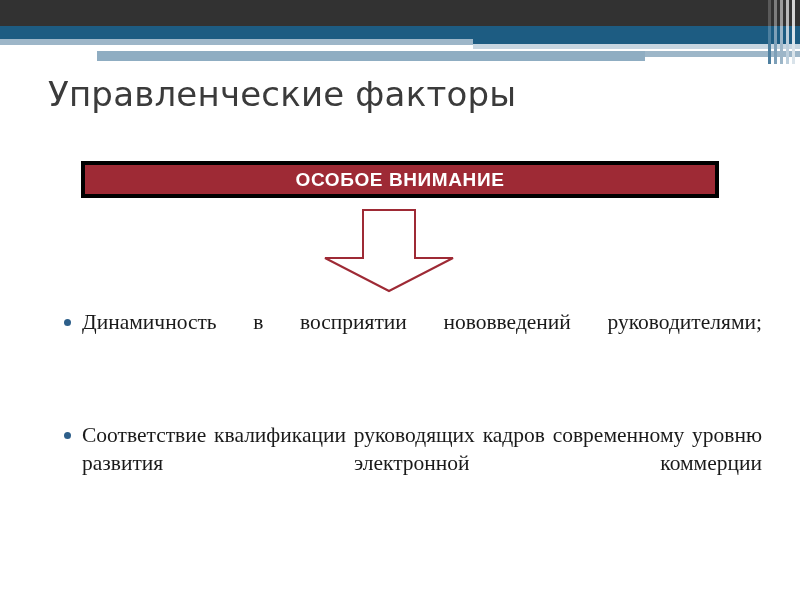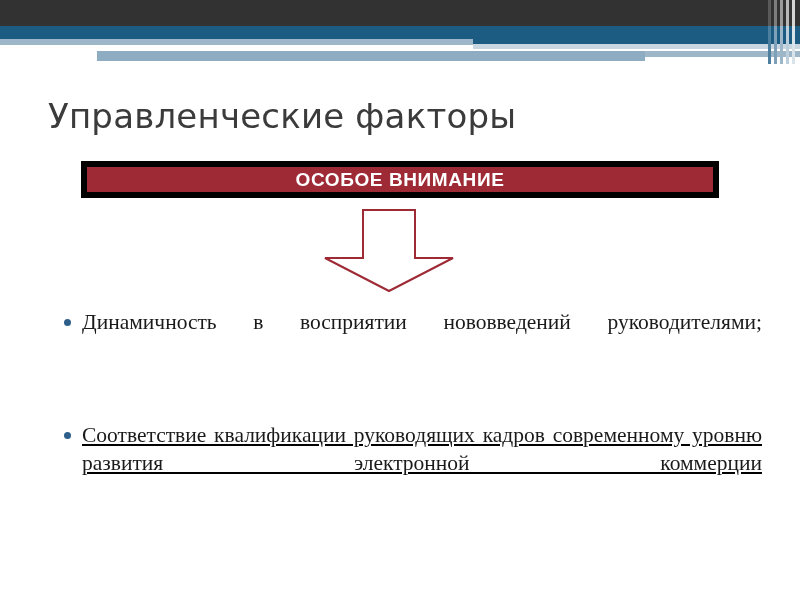--- a/index.html
+++ b/index.html
@@ -152,32 +152,31 @@
     position: absolute;
     left: 48px;
     top: 74px;
     width: 700px;
     font-size: 34px;
     font-weight: 400;
     color: #3b3b3b;
     letter-spacing: 0.2px;
     white-space: nowrap;
     font-family: "DejaVu Sans", sans-serif;
-    margin-top: 22px;
   }
 
   
   .banner {
     position: absolute;
     left: 81px;
     top: 161px;
     width: 638px;
     height: 37px;
     background: #9e2a35;
-    border: 6px solid #000000;
+    border: 4px solid #000000;
     box-sizing: border-box;
     display: flex;
     align-items: center;
     justify-content: center;
   }
   .banner-label {
     color: #ffffff;
     font-size: 19px;
     font-weight: bold;
     letter-spacing: 0.6px;
@@ -199,21 +198,21 @@
     position: absolute;
     left: 62px;
     top: 308px;
     width: 700px;
   }
   .bullet-row {
     position: relative;
     padding-left: 20px;
     margin-bottom: 56px;
   }
-  .bullet-row:last-child { margin-bottom: 0; text-decoration: underline; }
+  .bullet-row:last-child { margin-bottom: 0; }
   .bullet-dot {
     position: absolute;
     left: 2px;
     top: 11px;
     width: 7px;
     height: 7px;
     border-radius: 50%;
     background: #2d5f8a;
   }
   .bullet-text {

